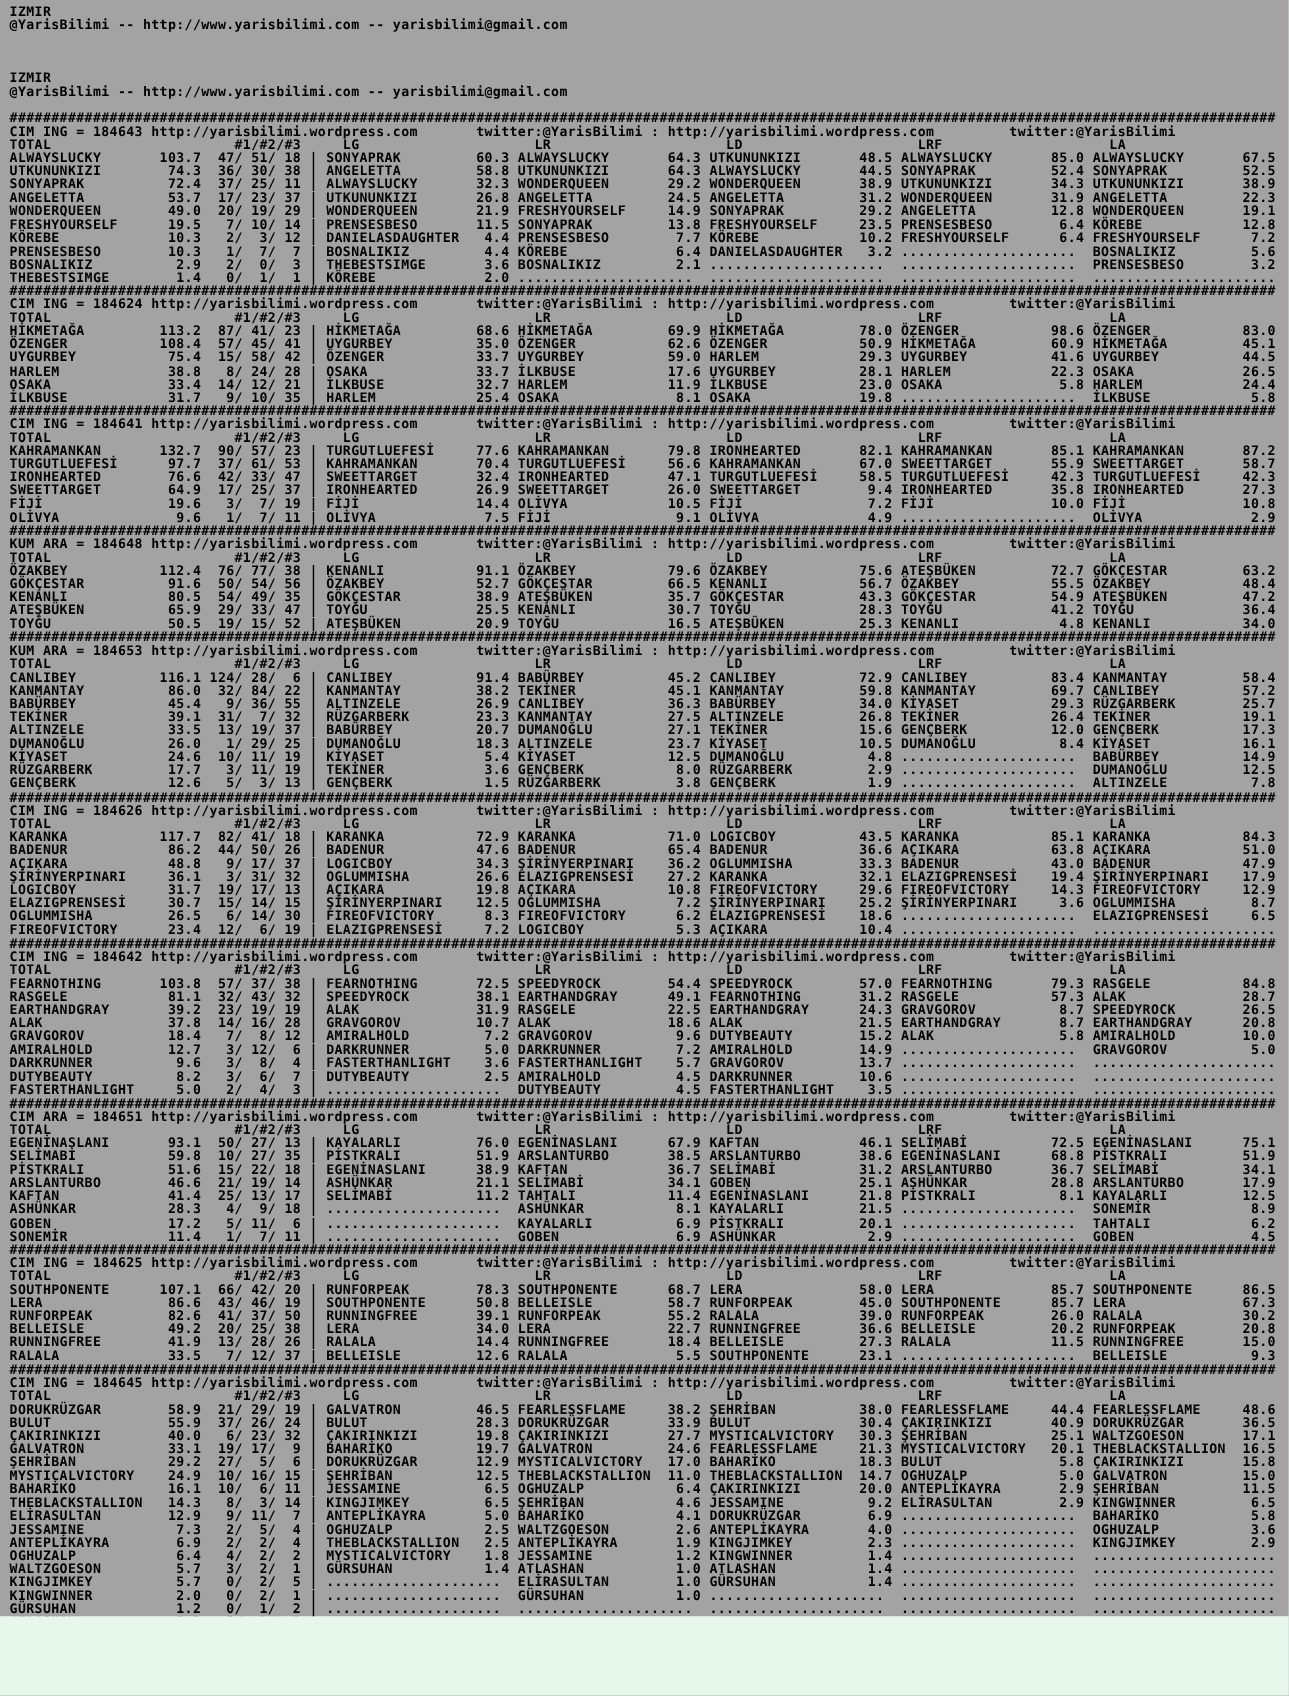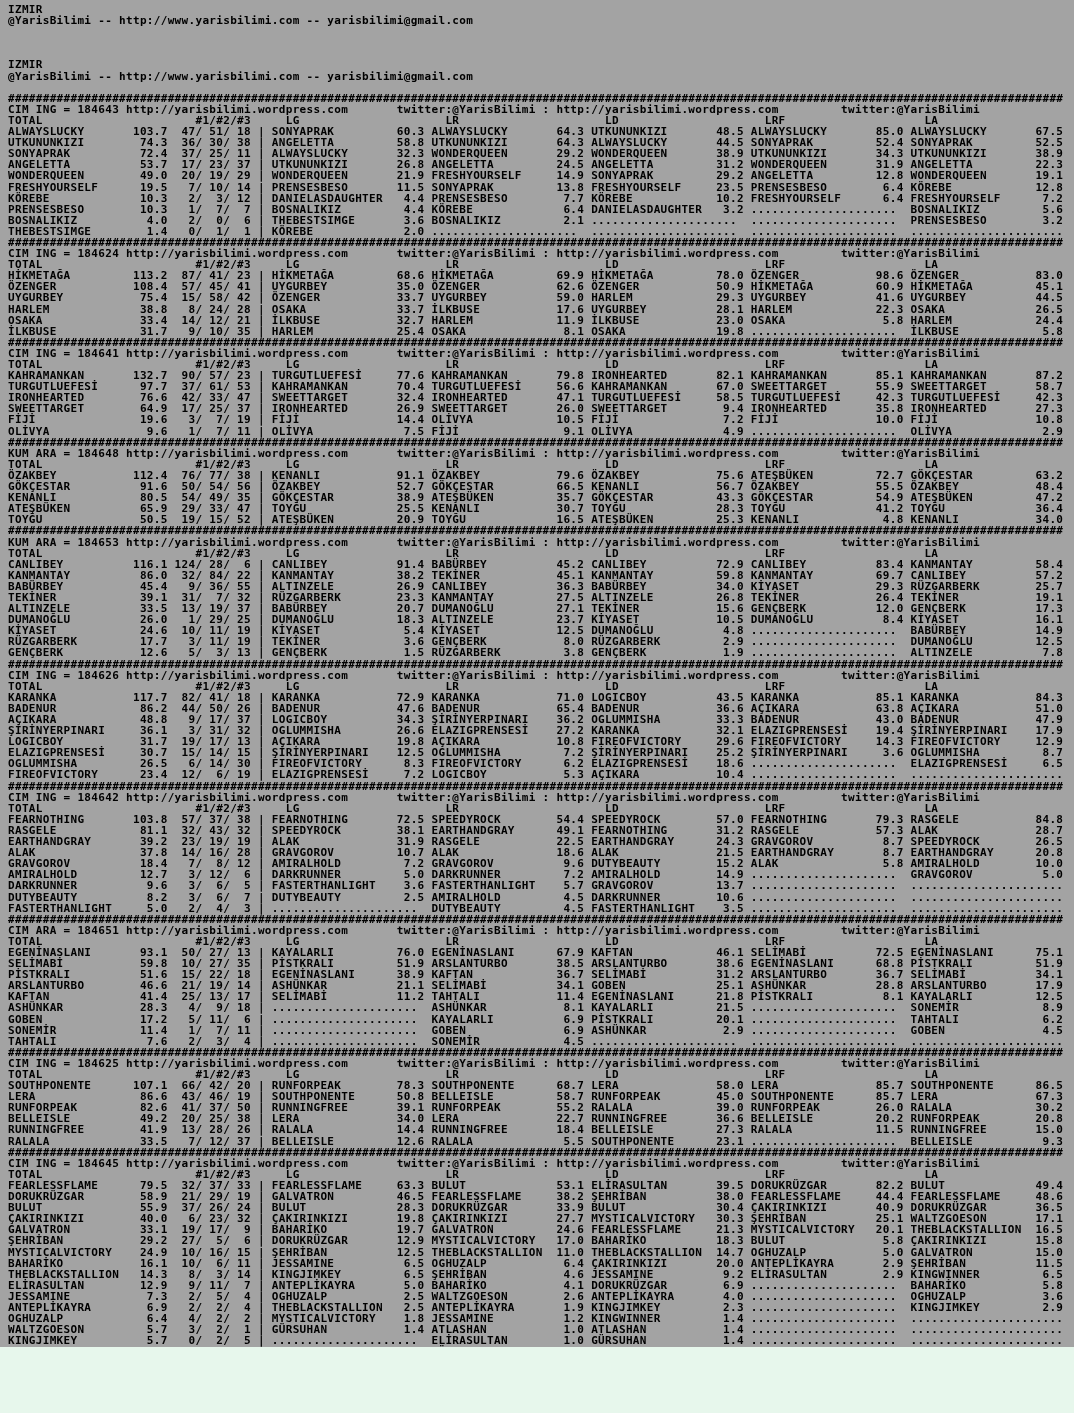--- a/index.html
+++ b/index.html
@@ -29,21 +29,21 @@
       <div class="line">CIM ING = 184643 http://yarisbilimi.wordpress.com       twitter:@YarisBilimi : http://yarisbilimi.wordpress.com         twitter:@YarisBilimi</div>
       <div class="line">TOTAL                      #1/#2/#3     LG                     LR                     LD                     LRF                    LA</div>
       <div class="line">ALWAYSLUCKY       103.7  47/ 51/ 18 | SONYAPRAK         60.3 ALWAYSLUCKY       64.3 UTKUNUNKIZI       48.5 ALWAYSLUCKY       85.0 ALWAYSLUCKY       67.5</div>
       <div class="line">UTKUNUNKIZI        74.3  36/ 30/ 38 | ANGELETTA         58.8 UTKUNUNKIZI       64.3 ALWAYSLUCKY       44.5 SONYAPRAK         52.4 SONYAPRAK         52.5</div>
       <div class="line">SONYAPRAK          72.4  37/ 25/ 11 | ALWAYSLUCKY       32.3 WONDERQUEEN       29.2 WONDERQUEEN       38.9 UTKUNUNKIZI       34.3 UTKUNUNKIZI       38.9</div>
       <div class="line">ANGELETTA          53.7  17/ 23/ 37 | UTKUNUNKIZI       26.8 ANGELETTA         24.5 ANGELETTA         31.2 WONDERQUEEN       31.9 ANGELETTA         22.3</div>
       <div class="line">WONDERQUEEN        49.0  20/ 19/ 29 | WONDERQUEEN       21.9 FRESHYOURSELF     14.9 SONYAPRAK         29.2 ANGELETTA         12.8 WONDERQUEEN       19.1</div>
       <div class="line">FRESHYOURSELF      19.5   7/ 10/ 14 | PRENSESBESO       11.5 SONYAPRAK         13.8 FRESHYOURSELF     23.5 PRENSESBESO        6.4 KÖREBE            12.8</div>
       <div class="line">KÖREBE             10.3   2/  3/ 12 | DANIELASDAUGHTER   4.4 PRENSESBESO        7.7 KÖREBE            10.2 FRESHYOURSELF      6.4 FRESHYOURSELF      7.2</div>
       <div class="line">PRENSESBESO        10.3   1/  7/  7 | BOSNALIKIZ         4.4 KÖREBE             6.4 DANIELASDAUGHTER   3.2 .....................  BOSNALIKIZ         5.6</div>
-      <div class="line">BOSNALIKIZ          4.0   2/  0/  6 | THEBESTSIMGE       3.6 BOSNALIKIZ         2.1 .....................  .....................  PRENSESBESO        3.2</div>
+      <div class="line">BOSNALIKIZ          2.9   2/  0/  3 | THEBESTSIMGE       3.6 BOSNALIKIZ         2.1 .....................  .....................  PRENSESBESO        3.2</div>
       <div class="line">THEBESTSIMGE        1.4   0/  1/  1 | KÖREBE             2.0 .....................  .....................  .....................  ......................</div>
       <div class="line">########################################################################################################################################################</div>
       <div class="line">CIM ING = 184624 http://yarisbilimi.wordpress.com       twitter:@YarisBilimi : http://yarisbilimi.wordpress.com         twitter:@YarisBilimi</div>
       <div class="line">TOTAL                      #1/#2/#3     LG                     LR                     LD                     LRF                    LA</div>
       <div class="line">HİKMETAĞA         113.2  87/ 41/ 23 | HİKMETAĞA         68.6 HİKMETAĞA         69.9 HİKMETAĞA         78.0 ÖZENGER           98.6 ÖZENGER           83.0</div>
       <div class="line">ÖZENGER           108.4  57/ 45/ 41 | UYGURBEY          35.0 ÖZENGER           62.6 ÖZENGER           50.9 HİKMETAĞA         60.9 HİKMETAĞA         45.1</div>
       <div class="line">UYGURBEY           75.4  15/ 58/ 42 | ÖZENGER           33.7 UYGURBEY          59.0 HARLEM            29.3 UYGURBEY          41.6 UYGURBEY          44.5</div>
       <div class="line">HARLEM             38.8   8/ 24/ 28 | OSAKA             33.7 İLKBUSE           17.6 UYGURBEY          28.1 HARLEM            22.3 OSAKA             26.5</div>
       <div class="line">OSAKA              33.4  14/ 12/ 21 | İLKBUSE           32.7 HARLEM            11.9 İLKBUSE           23.0 OSAKA              5.8 HARLEM            24.4</div>
       <div class="line">İLKBUSE            31.7   9/ 10/ 35 | HARLEM            25.4 OSAKA              8.1 OSAKA             19.8 .....................  İLKBUSE            5.8</div>
@@ -89,48 +89,46 @@
       <div class="line">FIREOFVICTORY      23.4  12/  6/ 19 | ELAZIGPRENSESİ     7.2 LOGICBOY           5.3 AÇIKARA           10.4 .....................  ......................</div>
       <div class="line">########################################################################################################################################################</div>
       <div class="line">CIM ING = 184642 http://yarisbilimi.wordpress.com       twitter:@YarisBilimi : http://yarisbilimi.wordpress.com         twitter:@YarisBilimi</div>
       <div class="line">TOTAL                      #1/#2/#3     LG                     LR                     LD                     LRF                    LA</div>
       <div class="line">FEARNOTHING       103.8  57/ 37/ 38 | FEARNOTHING       72.5 SPEEDYROCK        54.4 SPEEDYROCK        57.0 FEARNOTHING       79.3 RASGELE           84.8</div>
       <div class="line">RASGELE            81.1  32/ 43/ 32 | SPEEDYROCK        38.1 EARTHANDGRAY      49.1 FEARNOTHING       31.2 RASGELE           57.3 ALAK              28.7</div>
       <div class="line">EARTHANDGRAY       39.2  23/ 19/ 19 | ALAK              31.9 RASGELE           22.5 EARTHANDGRAY      24.3 GRAVGOROV          8.7 SPEEDYROCK        26.5</div>
       <div class="line">ALAK               37.8  14/ 16/ 28 | GRAVGOROV         10.7 ALAK              18.6 ALAK              21.5 EARTHANDGRAY       8.7 EARTHANDGRAY      20.8</div>
       <div class="line">GRAVGOROV          18.4   7/  8/ 12 | AMIRALHOLD         7.2 GRAVGOROV          9.6 DUTYBEAUTY        15.2 ALAK               5.8 AMIRALHOLD        10.0</div>
       <div class="line">AMIRALHOLD         12.7   3/ 12/  6 | DARKRUNNER         5.0 DARKRUNNER         7.2 AMIRALHOLD        14.9 .....................  GRAVGOROV          5.0</div>
-      <div class="line">DARKRUNNER          9.6   3/  6/  5 | FASTERTHANLIGHT    3.6 FASTERTHANLIGHT    5.7 GRAVGOROV         13.7 .....................  ......................</div>
+      <div class="line">DARKRUNNER          9.6   3/  8/  4 | FASTERTHANLIGHT    3.6 FASTERTHANLIGHT    5.7 GRAVGOROV         13.7 .....................  ......................</div>
       <div class="line">DUTYBEAUTY          8.2   3/  6/  7 | DUTYBEAUTY         2.5 AMIRALHOLD         4.5 DARKRUNNER        10.6 .....................  ......................</div>
       <div class="line">FASTERTHANLIGHT     5.0   2/  4/  3 | .....................  DUTYBEAUTY         4.5 FASTERTHANLIGHT    3.5 .....................  ......................</div>
       <div class="line">########################################################################################################################################################</div>
       <div class="line">CIM ARA = 184651 http://yarisbilimi.wordpress.com       twitter:@YarisBilimi : http://yarisbilimi.wordpress.com         twitter:@YarisBilimi</div>
       <div class="line">TOTAL                      #1/#2/#3     LG                     LR                     LD                     LRF                    LA</div>
       <div class="line">EGENİNASLANI       93.1  50/ 27/ 13 | KAYALARLI         76.0 EGENİNASLANI      67.9 KAFTAN            46.1 SELİMABİ          72.5 EGENİNASLANI      75.1</div>
       <div class="line">SELİMABİ           59.8  10/ 27/ 35 | PİSTKRALI         51.9 ARSLANTURBO       38.5 ARSLANTURBO       38.6 EGENİNASLANI      68.8 PİSTKRALI         51.9</div>
       <div class="line">PİSTKRALI          51.6  15/ 22/ 18 | EGENİNASLANI      38.9 KAFTAN            36.7 SELİMABİ          31.2 ARSLANTURBO       36.7 SELİMABİ          34.1</div>
       <div class="line">ARSLANTURBO        46.6  21/ 19/ 14 | ASHÜNKAR          21.1 SELİMABİ          34.1 GOBEN             25.1 ASHÜNKAR          28.8 ARSLANTURBO       17.9</div>
       <div class="line">KAFTAN             41.4  25/ 13/ 17 | SELİMABİ          11.2 TAHTALI           11.4 EGENİNASLANI      21.8 PİSTKRALI          8.1 KAYALARLI         12.5</div>
       <div class="line">ASHÜNKAR           28.3   4/  9/ 18 | .....................  ASHÜNKAR           8.1 KAYALARLI         21.5 .....................  SONEMİR            8.9</div>
       <div class="line">GOBEN              17.2   5/ 11/  6 | .....................  KAYALARLI          6.9 PİSTKRALI         20.1 .....................  TAHTALI            6.2</div>
       <div class="line">SONEMİR            11.4   1/  7/ 11 | .....................  GOBEN              6.9 ASHÜNKAR           2.9 .....................  GOBEN              4.5</div>
-      <div class="line">TAHTALI             7.6   2/  3/  4 | .....................  SONEMİR            4.5 .....................  .....................  ......................</div>
       <div class="line">########################################################################################################################################################</div>
       <div class="line">CIM ING = 184625 http://yarisbilimi.wordpress.com       twitter:@YarisBilimi : http://yarisbilimi.wordpress.com         twitter:@YarisBilimi</div>
       <div class="line">TOTAL                      #1/#2/#3     LG                     LR                     LD                     LRF                    LA</div>
       <div class="line">SOUTHPONENTE      107.1  66/ 42/ 20 | RUNFORPEAK        78.3 SOUTHPONENTE      68.7 LERA              58.0 LERA              85.7 SOUTHPONENTE      86.5</div>
       <div class="line">LERA               86.6  43/ 46/ 19 | SOUTHPONENTE      50.8 BELLEISLE         58.7 RUNFORPEAK        45.0 SOUTHPONENTE      85.7 LERA              67.3</div>
       <div class="line">RUNFORPEAK         82.6  41/ 37/ 50 | RUNNINGFREE       39.1 RUNFORPEAK        55.2 RALALA            39.0 RUNFORPEAK        26.0 RALALA            30.2</div>
       <div class="line">BELLEISLE          49.2  20/ 25/ 38 | LERA              34.0 LERA              22.7 RUNNINGFREE       36.6 BELLEISLE         20.2 RUNFORPEAK        20.8</div>
       <div class="line">RUNNINGFREE        41.9  13/ 28/ 26 | RALALA            14.4 RUNNINGFREE       18.4 BELLEISLE         27.3 RALALA            11.5 RUNNINGFREE       15.0</div>
       <div class="line">RALALA             33.5   7/ 12/ 37 | BELLEISLE         12.6 RALALA             5.5 SOUTHPONENTE      23.1 .....................  BELLEISLE          9.3</div>
       <div class="line">########################################################################################################################################################</div>
       <div class="line">CIM ING = 184645 http://yarisbilimi.wordpress.com       twitter:@YarisBilimi : http://yarisbilimi.wordpress.com         twitter:@YarisBilimi</div>
       <div class="line">TOTAL                      #1/#2/#3     LG                     LR                     LD                     LRF                    LA</div>
-      <div class="line">FEARLESSFLAME      79.5  32/ 37/ 33 | FEARLESSFLAME     63.3 BULUT             53.1 ELİRASULTAN       39.5 DORUKRÜZGAR       82.2 BULUT             49.4</div>
       <div class="line">DORUKRÜZGAR        58.9  21/ 29/ 19 | GALVATRON         46.5 FEARLESSFLAME     38.2 ŞEHRİBAN          38.0 FEARLESSFLAME     44.4 FEARLESSFLAME     48.6</div>
       <div class="line">BULUT              55.9  37/ 26/ 24 | BULUT             28.3 DORUKRÜZGAR       33.9 BULUT             30.4 ÇAKIRINKIZI       40.9 DORUKRÜZGAR       36.5</div>
       <div class="line">ÇAKIRINKIZI        40.0   6/ 23/ 32 | ÇAKIRINKIZI       19.8 ÇAKIRINKIZI       27.7 MYSTICALVICTORY   30.3 ŞEHRİBAN          25.1 WALTZGOESON       17.1</div>
       <div class="line">GALVATRON          33.1  19/ 17/  9 | BAHARİKO          19.7 GALVATRON         24.6 FEARLESSFLAME     21.3 MYSTICALVICTORY   20.1 THEBLACKSTALLION  16.5</div>
       <div class="line">ŞEHRİBAN           29.2  27/  5/  6 | DORUKRÜZGAR       12.9 MYSTICALVICTORY   17.0 BAHARİKO          18.3 BULUT              5.8 ÇAKIRINKIZI       15.8</div>
       <div class="line">MYSTICALVICTORY    24.9  10/ 16/ 15 | ŞEHRİBAN          12.5 THEBLACKSTALLION  11.0 THEBLACKSTALLION  14.7 OGHUZALP           5.0 GALVATRON         15.0</div>
       <div class="line">BAHARİKO           16.1  10/  6/ 11 | JESSAMINE          6.5 OGHUZALP           6.4 ÇAKIRINKIZI       20.0 ANTEPLİKAYRA       2.9 ŞEHRİBAN          11.5</div>
       <div class="line">THEBLACKSTALLION   14.3   8/  3/ 14 | KINGJIMKEY         6.5 ŞEHRİBAN           4.6 JESSAMINE          9.2 ELİRASULTAN        2.9 KINGWINNER         6.5</div>
       <div class="line">ELİRASULTAN        12.9   9/ 11/  7 | ANTEPLİKAYRA       5.0 BAHARİKO           4.1 DORUKRÜZGAR        6.9 .....................  BAHARİKO           5.8</div>
       <div class="line">JESSAMINE           7.3   2/  5/  4 | OGHUZALP           2.5 WALTZGOESON        2.6 ANTEPLİKAYRA       4.0 .....................  OGHUZALP           3.6</div>

